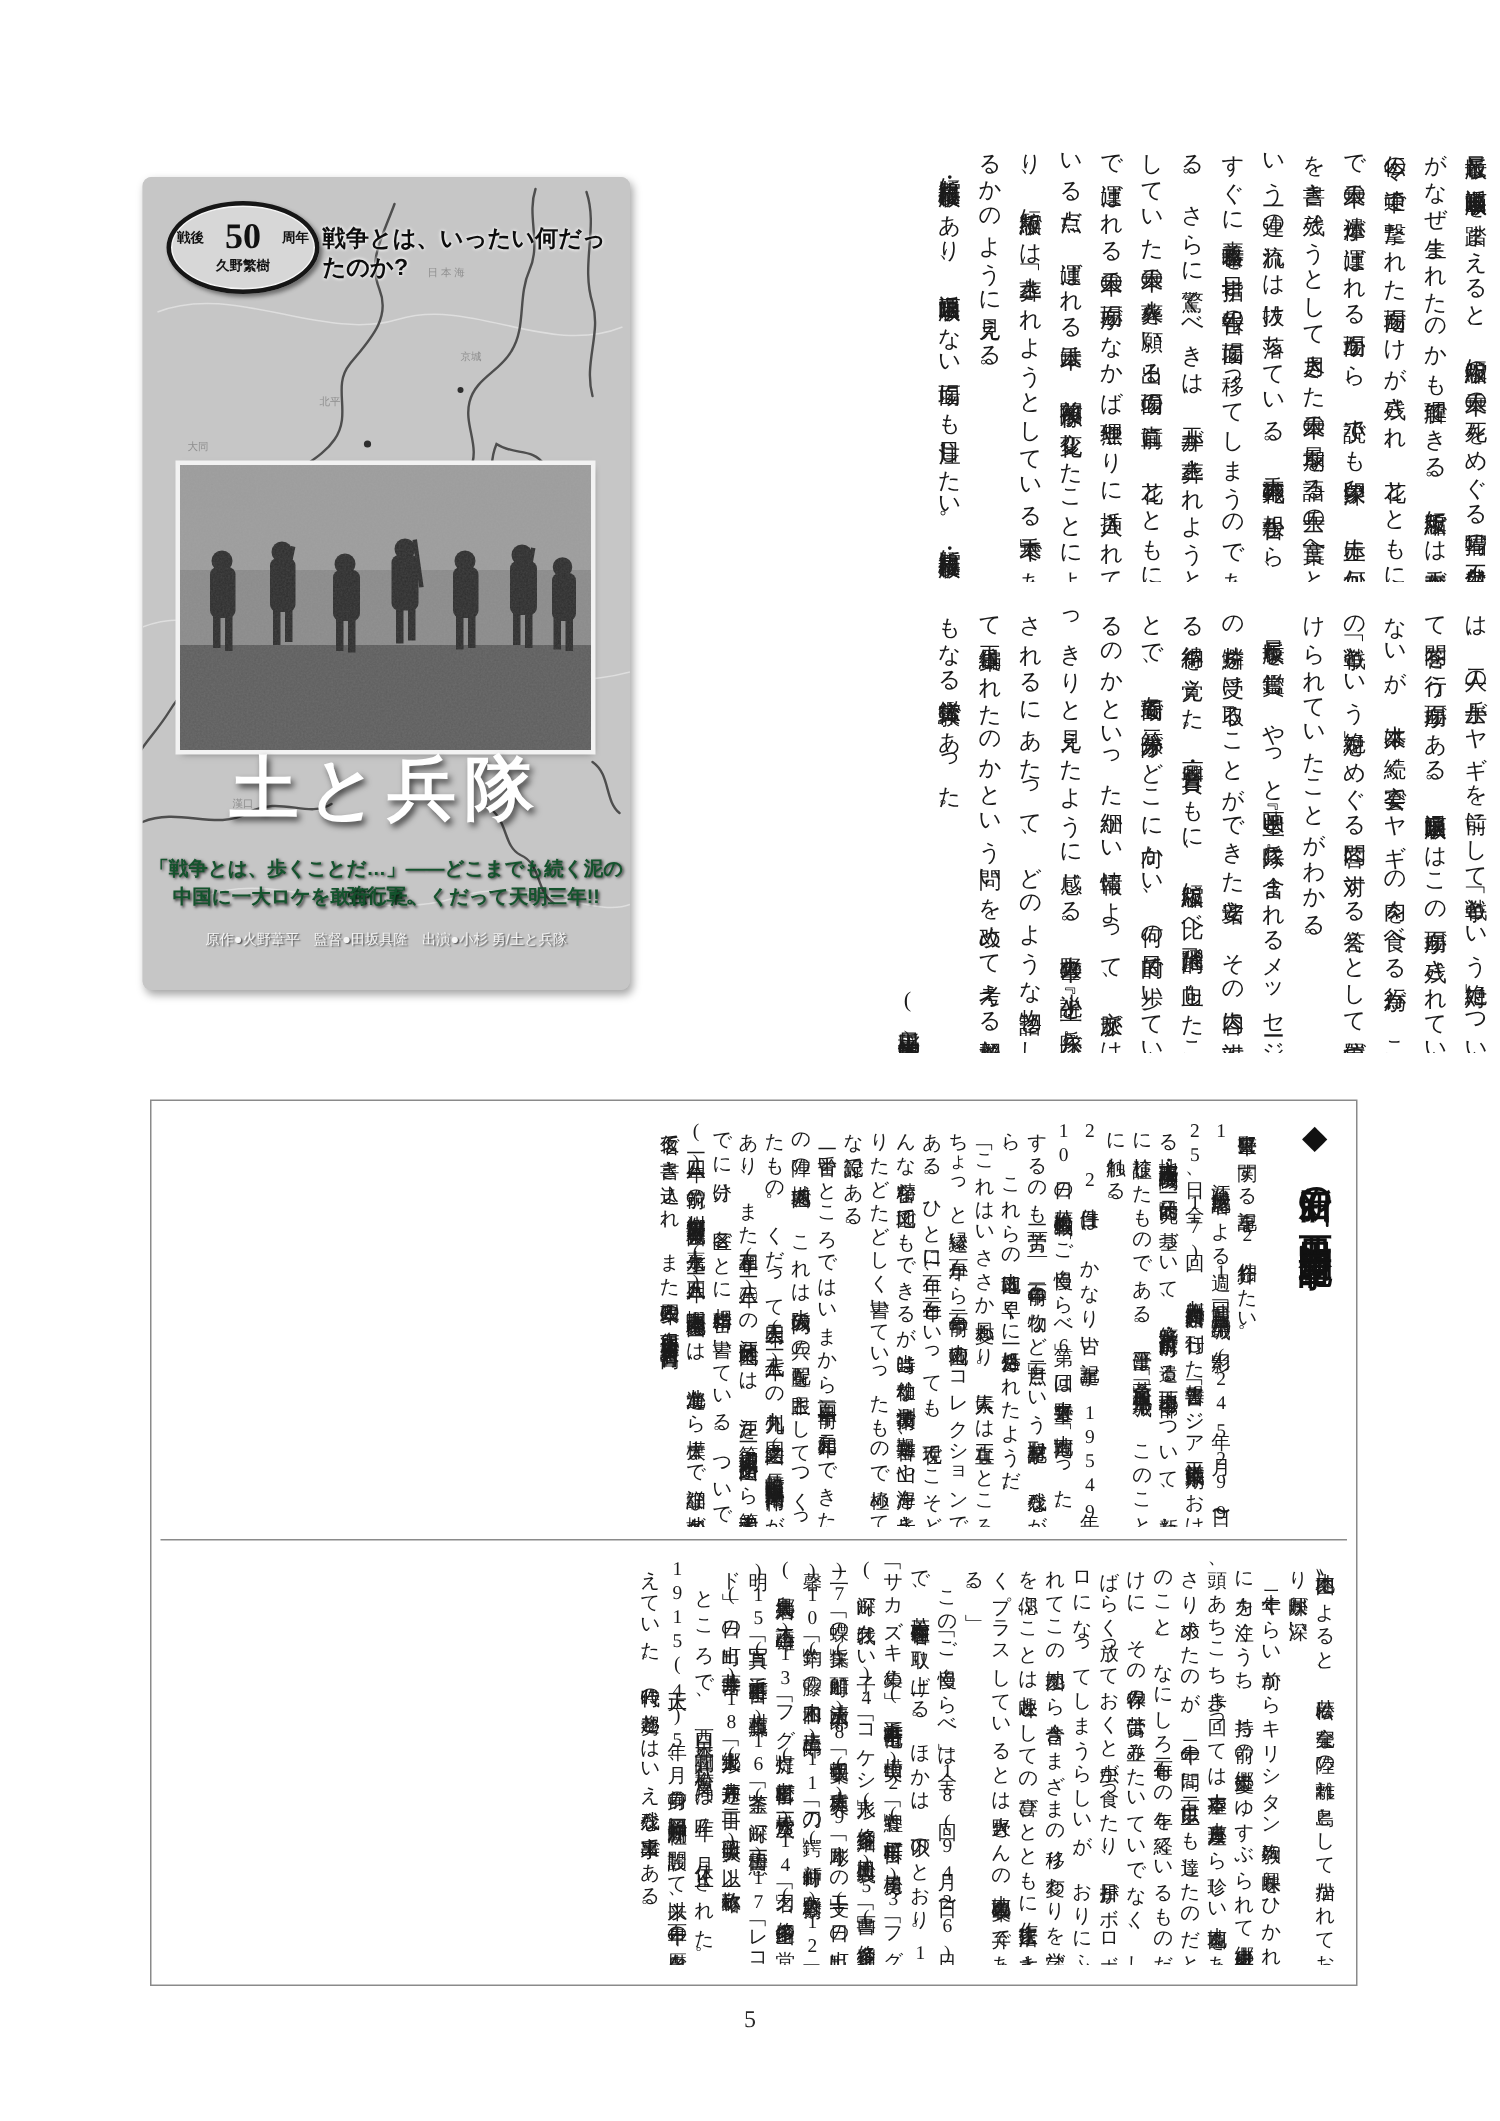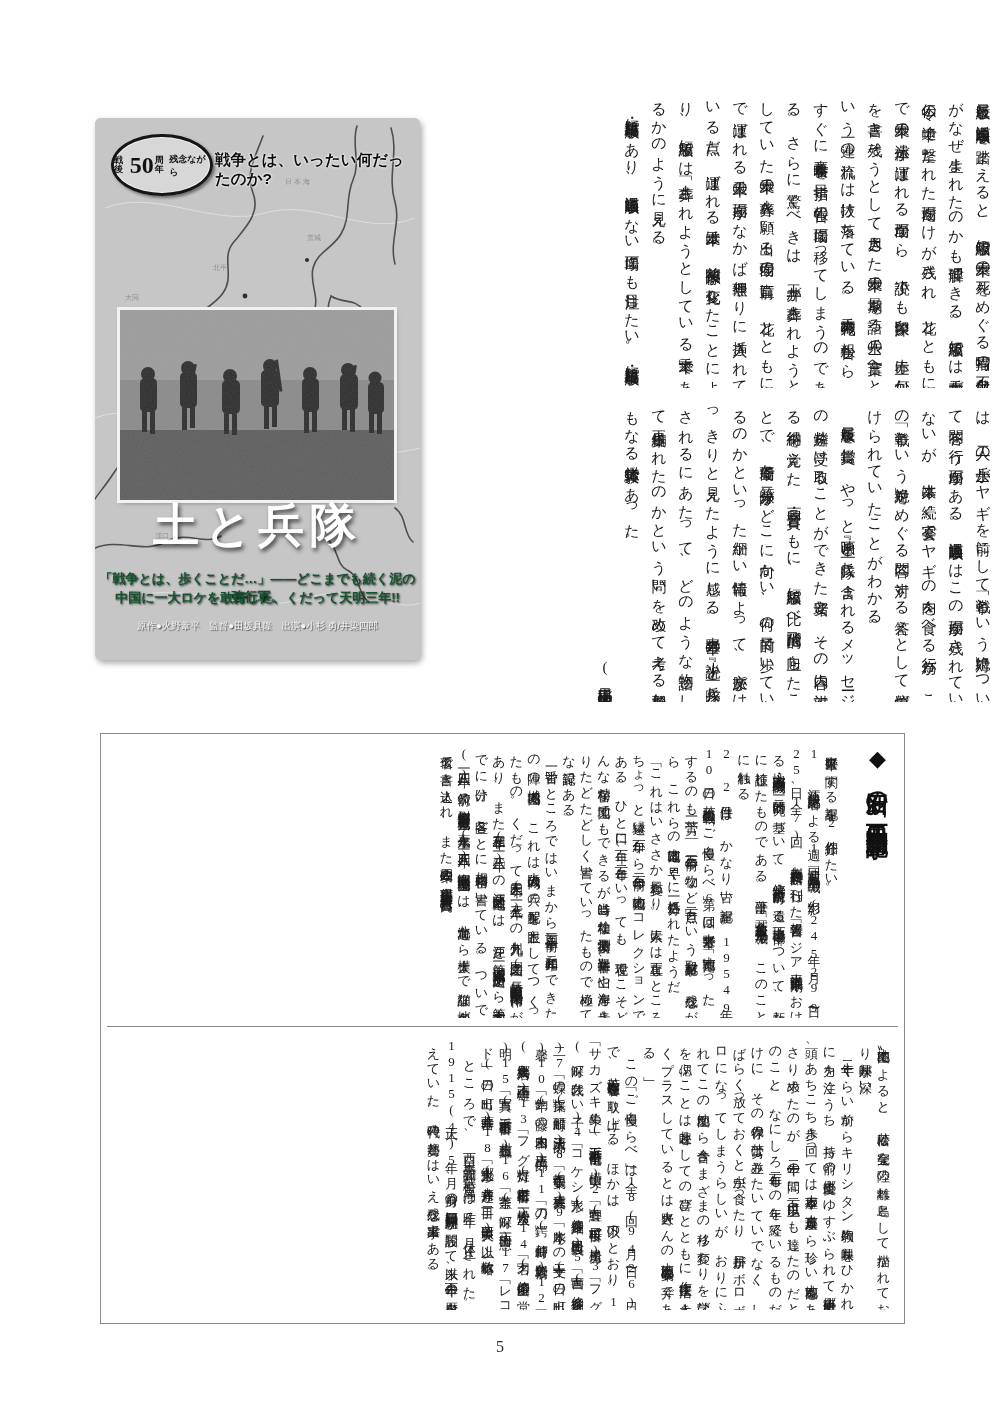--- a/index.html
+++ b/index.html
@@ -30,25 +30,25 @@
   #feature-band2{top:304px;right:12px;width:782px;height:272px;line-height:18px;}
 
   
   #poster{position:absolute;left:95px;top:118px;width:325px;height:542px;
           background:#c6c6c6;border-radius:6px;overflow:hidden;
           box-shadow:2px 3px 6px rgba(0,0,0,.35);}
   #poster .map{position:absolute;inset:0;}
   #poster-badge{position:absolute;left:16px;top:16px;width:96px;height:56px;
                 border:3px solid #161616;border-radius:50%;background:rgba(230,230,230,.55);
                 box-shadow:2px 2px 3px rgba(0,0,0,.45), inset 0 0 0 1px #f5f5f5;
-                display:flex;flex-direction:row;align-items:center;justify-content:center;
+                display:flex;flex-direction:column;align-items:center;justify-content:center;
                 font-family:"Liberation Sans","DejaVu Sans",sans-serif;color:#111;}
   #poster-badge .row{display:flex;align-items:center;line-height:1;}
   #poster-badge .small{font-size:9px;font-weight:bold;}
-  #poster-badge .big{font-size:24px;font-weight:bold;font-family:"Liberation Serif",serif;margin:0 1px;}
+  #poster-badge .big{font-size:24px;font-weight:bold;font-family:"Liberation Serif",serif;margin:0 14px;}
   #poster-badge .sub{font-size:9px;font-weight:bold;margin-top:1px;}
   #poster-headline{position:absolute;left:120px;top:32px;width:195px;
                    font-family:"Liberation Sans","DejaVu Sans",sans-serif;
                    font-weight:bold;font-size:15.5px;color:#0d0d0d;line-height:1.25;
                    text-shadow:0 0 3px #ffffff,0 0 2px #ffffff;}
   #poster-award{position:absolute;left:0;right:0;top:170px;text-align:center;
                 font-family:"Liberation Sans","DejaVu Sans",sans-serif;
                 font-weight:bold;font-size:13px;color:#fff;
                 text-shadow:1px 1px 2px rgba(0,0,0,.8);}
   #poster-photo{position:absolute;left:25px;top:192px;width:274px;height:190px;
@@ -111,21 +111,21 @@
           <text x="60" y="420">漢口</text>
       </g>
     </svg>
 
     <div id="poster-badge">
       <div class="row">
         <span class="small">戦後</span>
         <span class="big">50</span>
         <span class="small">周年</span>
       </div>
-      <div class="sub">残念ながら</div>
+      <div class="sub">久野繁樹</div>
     </div>
 
     <div id="poster-headline">戦争とは、いったい何だったのか?</div>
 
     <div id="poster-photo">
       <svg viewBox="0 0 274 190" width="274" height="190" aria-hidden="true">
         <defs>
           <filter id="grain">
               <feTurbulence type="fractalNoise" baseFrequency="0.8" numOctaves="2" result="n"></feTurbulence>
             <feColorMatrix in="n" type="matrix" values="0 0 0 0 0.5,0 0 0 0 0.5,0 0 0 0 0.5,0 0 0 0.5 0"></feColorMatrix>
@@ -181,21 +181,21 @@
               <rect x="11" y="40" width="5" height="22"></rect>
             </g>
         </g>
         <rect width="274" height="190" filter="url(#grain)" opacity="0.35"></rect>
       </svg>
     </div>
 
     <div id="poster-title">土と兵隊</div>
     <div id="poster-tagline1" class="poster-tagline">「戦争とは、歩くことだ…」――どこまでも続く泥の強行軍。</div>
     <div id="poster-tagline2" class="poster-tagline">中国に一大ロケを敢行した、くだって天明三年!!</div>
-    <div id="poster-credits">原作●火野葦平　監督●田坂具隆　出演●小杉 勇/井染四郎</div>
+    <div id="poster-credits">原作●火野葦平　監督●田坂具隆　出演●小杉 勇/土と兵隊</div>
   </div>
 
   <div class="vtext band-top">
     <p>最長版と返還映画版を踏まえると、短縮版の乗本の死をめぐる描写の不自然な箇所がなぜ生まれたのかも理解できる。短縮版では乗本が伝令の途中で撃たれた場面だけが残され、花とともに担架で乗本の遺体が運ばれる場面から、小説でも印象深い、赤土に何かを書き残そうとして力尽きた乗本の最期を語る兵士の言葉へという一連の流れは抜け落ちている。乗本戦死の報告から、すぐに嘉善攻略を目指す報告の場面に移ってしまうのである。さらに驚くべきは、玉井が土葬されようとしていた乗本の火葬を願い出る場面の直前に、花とともに担架で運ばれる乗本の場面がなかば無理やりに挿入されている点だ。運ばれる乗本は、前後関係が変化したことにより、短縮版では「土葬されようとしている乗本」であるかのように見える。</p>
     <p class="ind">短縮版・最長版にあり、返還映画版にない場面にも注目したい。短縮版・最長版に</p>
   </div>
   <div class="vtext band-top band-top2">
     <p>は、二人の兵士がヤギを前にして「戦争という絶対」について問答を行う場面がある。返還映画版にはこの場面が残されていないが、本来は続く宴会でヤギの肉を食べる行為が、この「戦争という絶対」をめぐる問答に対する答えとして位置づけられていたことがわかる。</p>
     <p class="ind">最長版を鑑賞し、やっと映画『土と兵隊』に含まれるメッセージの片鱗を受け取ることができた安堵と、その内容に対する納得を覚えた。画質・音質ともに、短縮版に比べ飛躍的に向上したことで、各場面で第二分隊がどこに向かい、何の目的で歩いているのかといった細かい情報によって、文脈がはっきりと見えたように感じる。火野葦平の小説『土と兵隊』が映画化されるにあたって、どのような物語として再編集されたのかという問いを改めて考える契機ともなる鑑賞体験であった。</p>
     <p class="attr">(早稲田大学大学院生)</p>

